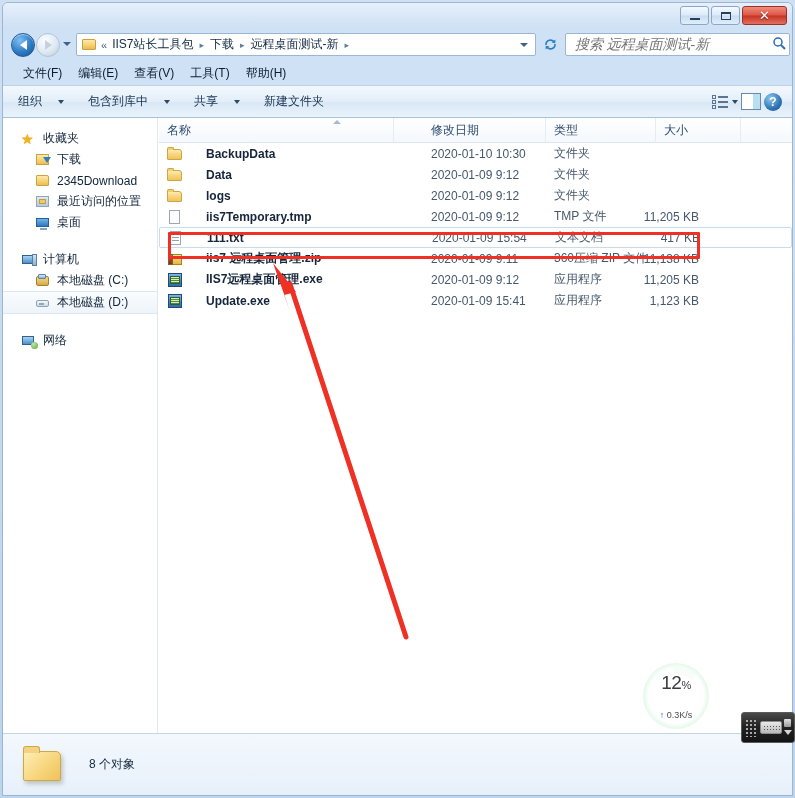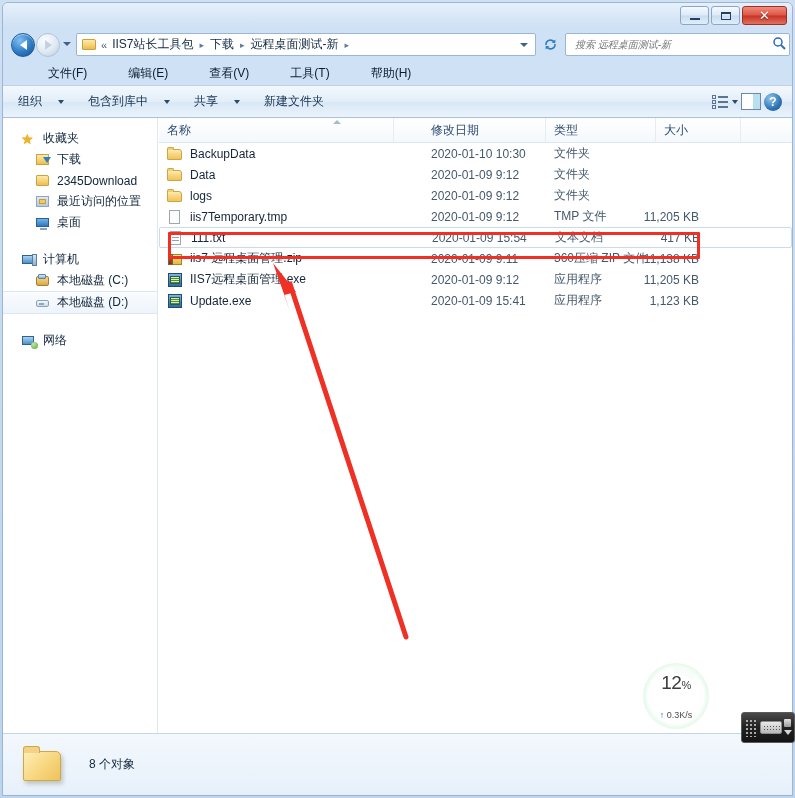--- a/index.html
+++ b/index.html
@@ -176,22 +176,22 @@
     background: #ffffff;
     border: 1px solid #9bb6d0;
     border-radius: 2px;
     box-sizing: border-box;
     display: flex; align-items: center;
     cursor: text;
   }
   .searchbox input {
     border: 0; outline: 0;
     flex: 1;
-    font-family: Liberation Sans, sans-serif;
-    font-size: 10px;
+    font-family: Liberation Serif, serif;
+    font-size: 14px;
     font-style: italic;
     color: #4d5e70;
     margin-left: 7px;
     background: transparent;
   }
   .search-ico {
     width: 20px; flex: none;
     color: #2b6bb0;
     font-size: 14px;
     text-align: center;
@@ -204,21 +204,20 @@
     width: 100%; height: 24px;
     display: flex; align-items: center;
     padding-left: 12px;
     box-sizing: border-box;
     font-size: 12px;
     color: #0a1e33;
   }
   .menu-item {
     padding: 2px 8px;
     cursor: default;
-    margin-left: 25px;
   }
 
   
   .cmdbar {
     position: absolute;
     left: 0; top: 82px;
     width: 100%; height: 33px;
     background: linear-gradient(to bottom, #f3f8fd 0%, #e3eef9 50%, #d8e7f6 51%, #eaf3fb 100%);
     border-top: 1px solid #bed2e6;
     border-bottom: 1px solid #a8c0d8;
@@ -470,22 +469,23 @@
     cursor: default;
   }
   .frow.sel {
     background: #ffffff;
     border: 1px solid #c9dcec;
     border-radius: 2px;
     box-sizing: border-box;
   }
   .cell-name {
     position: absolute; left: 8px;
-    display: flex; align-items: center; gap: 7px;
+    display: flex; align-items: center; gap: 23px;
     white-space: nowrap;
+    font-weight: bold;
   }
   .cell-date { position: absolute; left: 272px; color: #45586c; white-space: nowrap; }
   .cell-type { position: absolute; left: 395px; color: #45586c; white-space: nowrap; }
   .cell-size { position: absolute; left: 440px; width: 100px; text-align: right; color: #45586c; white-space: nowrap; }
 
   
   .fi { width: 16px; height: 16px; position: relative; flex: none; }
   .fi-folder:before {
     content: "";
     position: absolute; left: 0; top: 3px;

